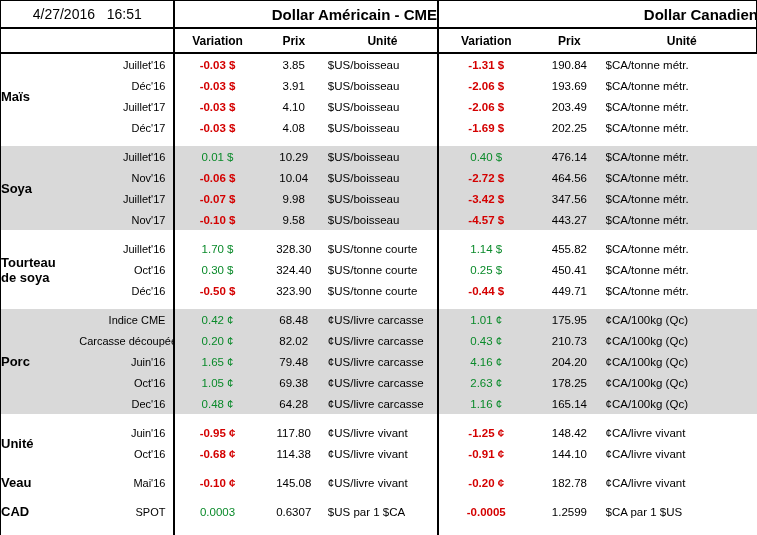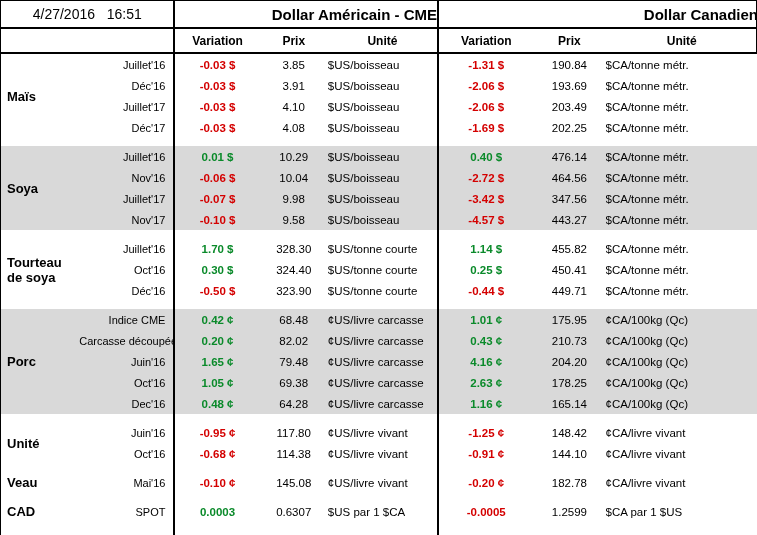--- a/index.html
+++ b/index.html
@@ -3,25 +3,25 @@
 <meta charset="utf-8">
 <style>
   html,body{margin:0;padding:0;background:#fff;}
   body{font-family:"Liberation Sans",sans-serif;}
   #sheet{width:757px;height:535px;position:relative;box-sizing:border-box;border:1px solid #000;background:#fff;}
   table{border-collapse:collapse;width:757px;table-layout:fixed;}
   td,th{padding:0;margin:0;font-size:11.5px;color:#000;overflow:hidden;white-space:nowrap;}
   .hdr-date{font-weight:normal;font-size:14px;text-align:center;margin-left:30px;}
   .hdr-mkt{font-weight:bold;font-size:15px;text-align:right;padding-left:24px;}
   .colhdr{font-weight:bold;font-size:12px;text-align:center;}
-  .rowlabel{font-weight:bold;font-size:13px;text-align:left;padding-left:6px;}
+  .rowlabel{font-weight:bold;font-size:13px;text-align:left;}
   .subname{text-align:right;padding-right:8px;font-size:11px;}
   .num{text-align:center;}
   .unit{}
-  .pos{color:#0a8a2a;font-weight:bold;}
+  .pos{color:#0a8a2a;font-weight:normal;}
   .neg{color:#d40000;font-weight:bold;margin-left:36px;}
   .shade{background:#d9d9d9;}
   .white{background:#ffffff;}
   .vline-l{border-left:2px solid #000;}
   .vline-r{border-right:2px solid #000;}
   .hline-b{border-bottom:2px solid #000;}
   tr.dataRow td{height:21px;}
   tr.spacerRow td{height:8px;}
   .lblcell{vertical-align:middle;}
 </style>

